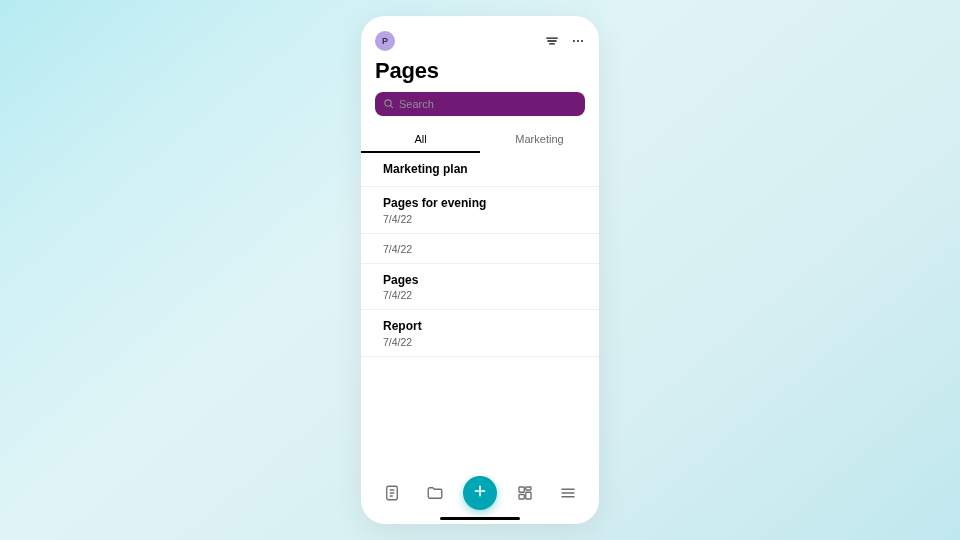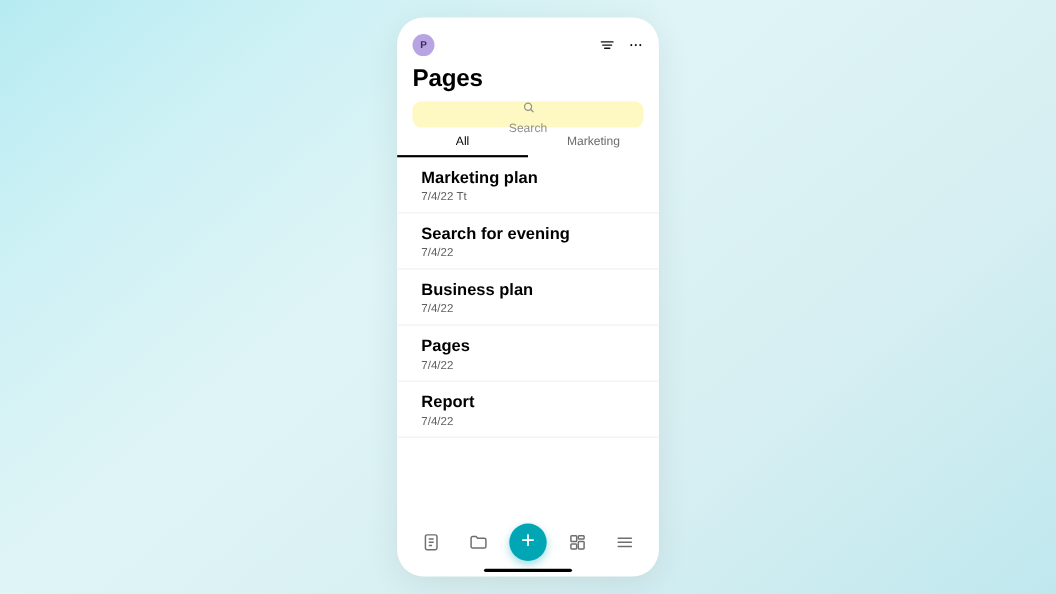--- a/index.html
+++ b/index.html
@@ -42,33 +42,33 @@
   .icon-btn { display:flex; align-items:center; justify-content:center; cursor:pointer; color:#111; }
   .page-title {
     font-size: 22px;
     font-weight: 700;
     color: #000;
     margin-top: 6px;
     letter-spacing: -0.2px;
   }
   .search-bar {
     margin: 8px 14px 0 14px;
-    background: #fef9c3;
+    background: #701a75;
     border-radius: 8px;
     height: 24px;
     display: flex;
     align-items: center;
     padding: 0 8px;
     gap: 5px;
     color: #8f8f8f;
     font-size: 11px;
-    flex-direction: column;
   }
   .tabs {
     display: flex;
+    margin-top: 10px;
   }
   .tab {
     flex: 1;
     text-align: center;
     font-size: 11px;
     padding: 7px 0 6px 0;
     color: #6a6a6a;
     border-bottom: 1px solid transparent;
     cursor: pointer;
   }
@@ -79,21 +79,21 @@
   }
   .list {
     flex: 1;
     overflow-y: auto;
   }
   .row {
     padding: 8px 16px 8px 22px;
     border-bottom: 1px solid #efefef;
   }
   .row-title {
-    font-size: 15px;
+    font-size: 12px;
     font-weight: 700;
     color: #000;
     line-height: 1.4;
   }
   .row-sub {
     font-size: 10.5px;
     color: #5f5f5f;
     margin-top: 1px;
   }
   .bottom-bar {
@@ -170,28 +170,26 @@
   </div>
 
   <div class="tabs">
     <div class="tab active">All</div>
     <div class="tab">Marketing</div>
   </div>
 
   <div class="list">
     <div class="row">
       <div class="row-title">Marketing plan</div>
-      <div class="row-sub">7/4/22 Tt</div>
-    </div>
-    <div class="row">
-      <div class="row-title">Search for evening</div>
-      <div class="row-sub">7/4/22</div>
-    </div>
-    <div class="row">
-      <div class="row-title">Business plan</div>
+    </div>
+    <div class="row">
+      <div class="row-title">Pages for evening</div>
+      <div class="row-sub">7/4/22</div>
+    </div>
+    <div class="row">
       <div class="row-sub">7/4/22</div>
     </div>
     <div class="row">
       <div class="row-title">Pages</div>
       <div class="row-sub">7/4/22</div>
     </div>
     <div class="row">
       <div class="row-title">Report</div>
       <div class="row-sub">7/4/22</div>
     </div>

